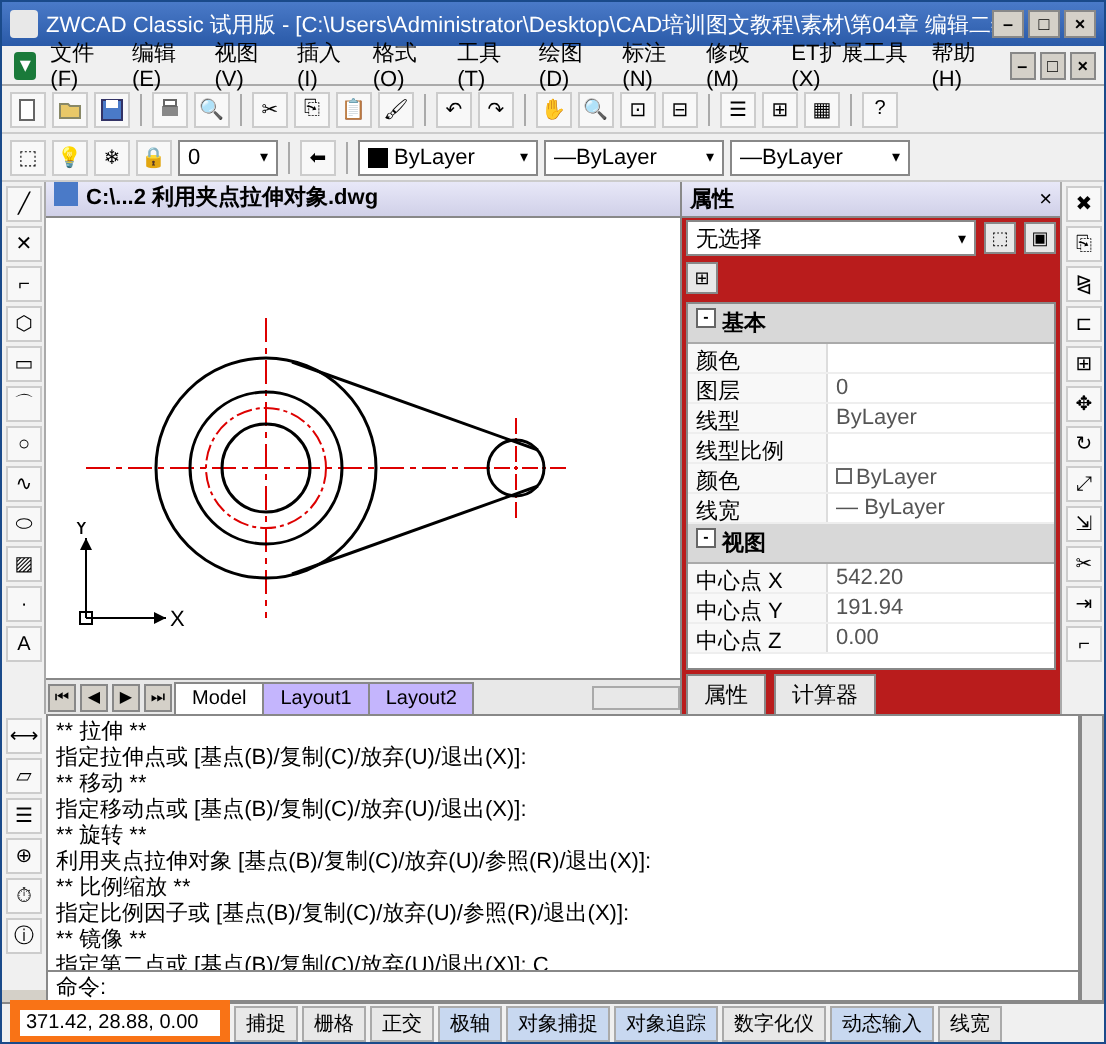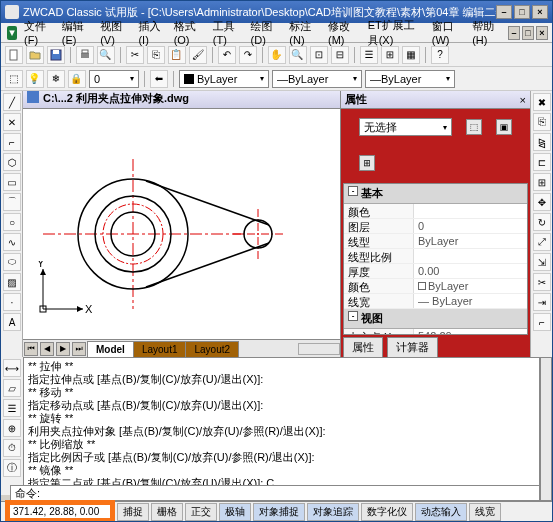--- a/index.html
+++ b/index.html
@@ -24,40 +24,40 @@
 .rtb{width:22px;background:#f0f0f0;display:flex;flex-direction:column;gap:2px;padding:2px;border-left:1px solid #aaa}
 .canvas-area{flex:1;display:flex;flex-direction:column;background:#fff;position:relative}
 .doc-title{height:18px;background:linear-gradient(#e8e8f8,#d0d0e8);display:flex;align-items:flex-start;padding:0 4px;border-bottom:1px solid #888}
 .doc-title .icon{width:12px;height:12px;background:#4a7ac8;margin-right:4px}
 .doc-title span{flex:1;font-weight:bold}
 .canvas{flex:1;background:#fff;position:relative;overflow:hidden}
 .drawing{position:absolute;left:20px;top:40px}
 .ucs{position:absolute;left:12px;bottom:18px}
 .tabs{height:18px;background:#e8e8e8;display:flex;align-items:center;border-top:1px solid #888}
 .tabs .tnav{width:14px;height:14px;border:1px solid #888;background:#d4d0c8;display:flex;align-items:center;justify-content:center;font-size:8px;margin:0 1px}
-.tabs .tab{padding:2px 8px;background:#a16207;border:1px solid #888;border-bottom:none;font-size:10px;margin-right:-1px}
-.tabs .tab.active{background:#fff;font-weight:bold}
+.tabs .tab{padding:2px 8px;background:#c4b5fd;border:1px solid #888;border-bottom:none;font-size:10px;margin-right:-1px}
+.tabs .tab.active{background:#fff;font-weight:normal}
 .prop-panel{width:190px;background:#b91c1c;border-left:1px solid #888;display:flex;flex-direction:column}
 .prop-title{height:18px;background:linear-gradient(#e8e8f8,#d0d0e8);display:flex;align-items:center;padding:0 4px;border-bottom:1px solid #888}
 .prop-title span{flex:1;font-weight:bold}
-.prop-sel{height:20px;display:flex;align-items:center;padding:18px;gap:14px}
+.prop-sel{height:20px;display:flex;align-items:center;padding:2px;gap:4px}
 .prop-sel .combo{flex:1}
 .prop-sel .pb{width:16px;height:16px;border:1px solid #888;background:#e8e8e8;display:flex;align-items:center;justify-content:center;font-size:9px}
 .prop-grid{flex:1;overflow:auto;background:#fff;border:1px solid #888;margin:2px}
 .pg-hdr{background:#d8d8d8;padding:2px 4px;font-weight:bold;border-bottom:1px solid #aaa;display:flex}
 .pg-hdr .exp{width:10px;height:10px;border:1px solid #666;background:#fff;margin-right:3px;display:flex;align-items:center;justify-content:center;font-size:8px;line-height:1}
 .pg-row{display:flex;border-bottom:1px solid #eee;height:15px}
 .pg-row .k{width:70px;padding:1px 4px;background:#f8f8f8;border-right:1px solid #ddd}
 .pg-row .v{flex:1;padding:1px 4px;color:#555}
 .prop-tabs{height:20px;display:flex;align-items:center;padding:2px;gap:4px}
 .prop-tabs .pt{padding:2px 8px;background:#e8e8e8;border:1px solid #888}
 .bottom-tb{width:22px;background:#f0f0f0;position:absolute;left:0;top:356px;display:flex;flex-direction:column;gap:2px;padding:2px;height:138px}
 .cmd-area{position:absolute;left:22px;right:12px;top:356px;height:132px;background:#fff;border:1px solid #888;overflow-y:auto;overflow-x:hidden;padding:2px 4px;font-family:SimSun,monospace;font-size:11px;line-height:13px}
 .cmd-line{white-space:nowrap}
-.cmd-input-row{position:absolute;left:9px;right:12px;top:484px;height:16px;background:#fff;border:1px solid #888;display:flex;align-items:center;padding:0 4px;font-family:SimSun,monospace}
+.cmd-input-row{position:absolute;left:22px;right:12px;top:484px;height:16px;background:#fff;border:1px solid #888;display:flex;align-items:center;padding:0 4px;font-family:SimSun,monospace}
 .vscroll{position:absolute;right:0;top:356px;width:12px;height:144px;background:#e8e8e8;border:1px solid #888}
 .statusbar{position:absolute;left:0;right:0;bottom:0;height:20px;background:#f0f0f0;border-top:1px solid #888;display:flex;align-items:center;padding:0 4px;gap:2px}
 .statusbar .coord{width:110px;border:5px solid #f97316;padding:1px 3px;background:#fff;font-size:10px}
 .statusbar .sb{padding:1px 5px;border:1px solid #aaa;background:#e8e8e8;font-size:10px}
 .statusbar .sb.on{background:#c8d8f0}
 .scrollbar-h{height:12px;background:#e8e8e8;border:1px solid #aaa;flex:1;margin-left:60px}
 </style>
 </head>
 <body>
 
@@ -76,21 +76,20 @@
   <div class="mi">文件(F)</div>
   <div class="mi">编辑(E)</div>
   <div class="mi">视图(V)</div>
   <div class="mi">插入(I)</div>
   <div class="mi">格式(O)</div>
   <div class="mi">工具(T)</div>
   <div class="mi">绘图(D)</div>
   <div class="mi">标注(N)</div>
   <div class="mi">修改(M)</div>
   <div class="mi">ET扩展工具(X)</div>
-  <div class="mi">窗口(W)</div>
   <div class="mi">帮助(H)</div>
   <div style="flex:1"></div>
   <div class="wbtn">–</div>
   <div class="wbtn">□</div>
   <div class="wbtn">×</div>
 </div>
 
 <div class="tbrow">
   <div class="tbtn">
       <svg viewBox="0 0 12 12">
@@ -254,41 +253,38 @@
           <div class="v">0</div>
         </div>
       <div class="pg-row">
           <div class="k">线型</div>
           <div class="v">ByLayer</div>
         </div>
       <div class="pg-row">
           <div class="k">线型比例</div>
         </div>
       <div class="pg-row">
-          <div class="k">厚度</div>
-          <div class="v">0.00</div>
-        </div>
-      <div class="pg-row">
           <div class="k">颜色</div>
           <div class="v"><span style="width:8px;height:8px;border:1px solid #666;display:inline-block;margin-right:2px"></span><span>ByLayer</span></div>
         </div>
       <div class="pg-row">
           <div class="k">线宽</div>
           <div class="v">— <span>ByLayer</span></div>
         </div>
       <div class="pg-hdr">
           <span class="exp">-</span>
           <span>视图</span>
         </div>
       <div class="pg-row">
           <div class="k">中心点 X</div>
           <div class="v">542.20</div>
         </div>
       <div class="pg-row">
           <div class="k">中心点 Y</div>
+          <div class="v">191.94</div>
         </div>
       <div class="pg-row">
           <div class="k">中心点 Z</div>
           <div class="v">0.00</div>
         </div>
 
     </div>
     <div class="prop-tabs">
       <div class="pt">属性</div>
       <div class="pt">计算器</div>

